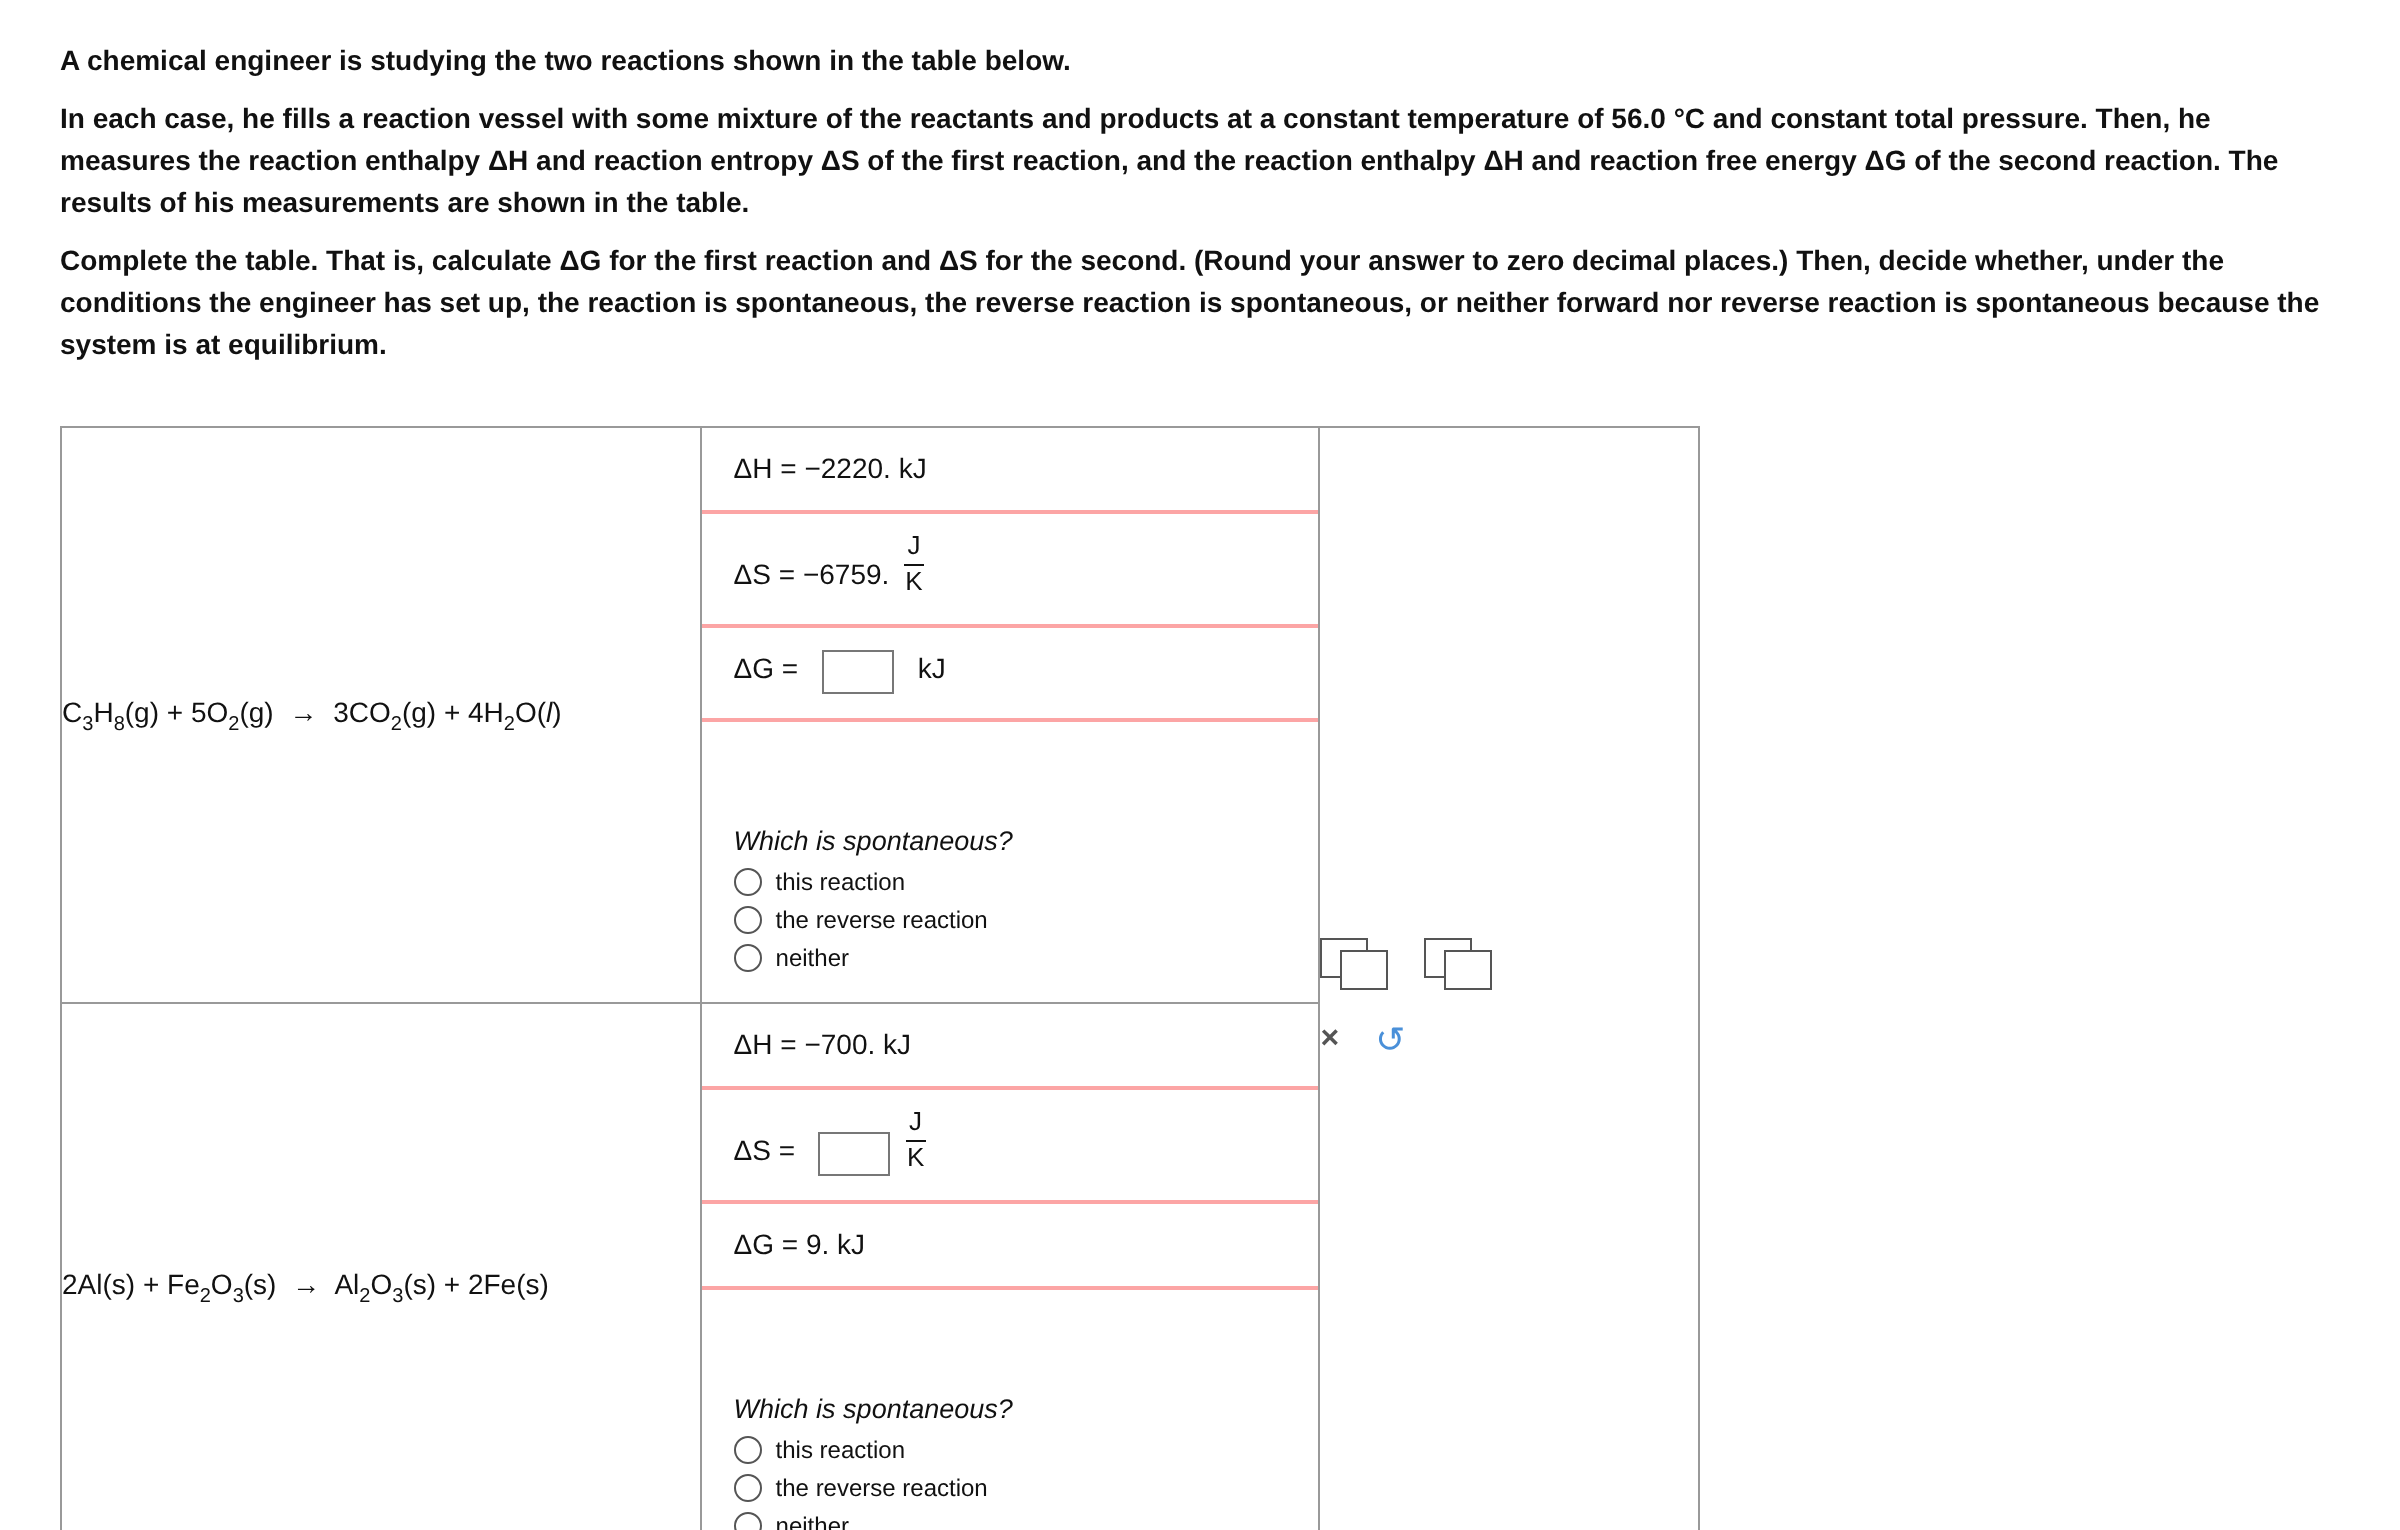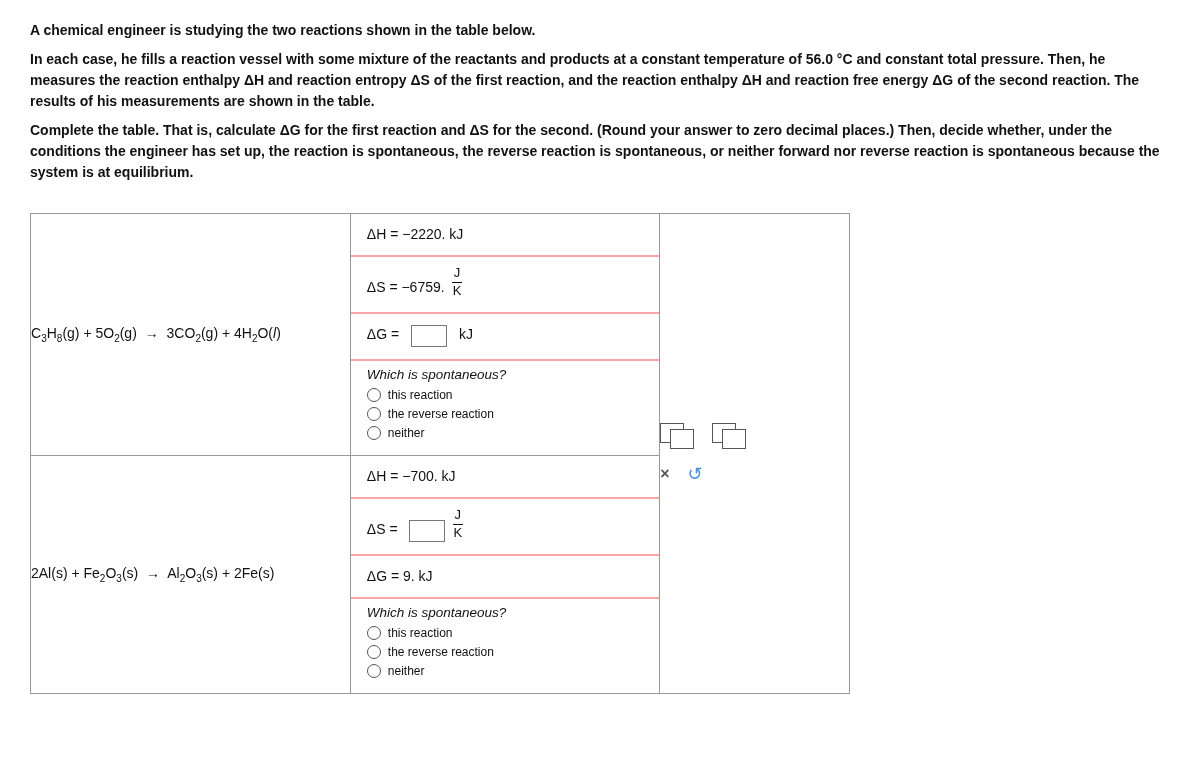--- a/index.html
+++ b/index.html
@@ -74,20 +74,21 @@
     .input-box {
       display: inline-block;
       width: 36px;
       height: 22px;
       border: 1px solid #777;
       background: #fff;
       vertical-align: middle;
     }
     .spontaneous-section {
       padding: 6px 16px 10px;
+      margin-top: 46px;
     }
     .spontaneous-label {
       font-style: italic;
       font-size: 13.5px;
       margin-bottom: 6px;
     }
     .radio-option {
       display: flex;
       align-items: center;
       gap: 7px;

